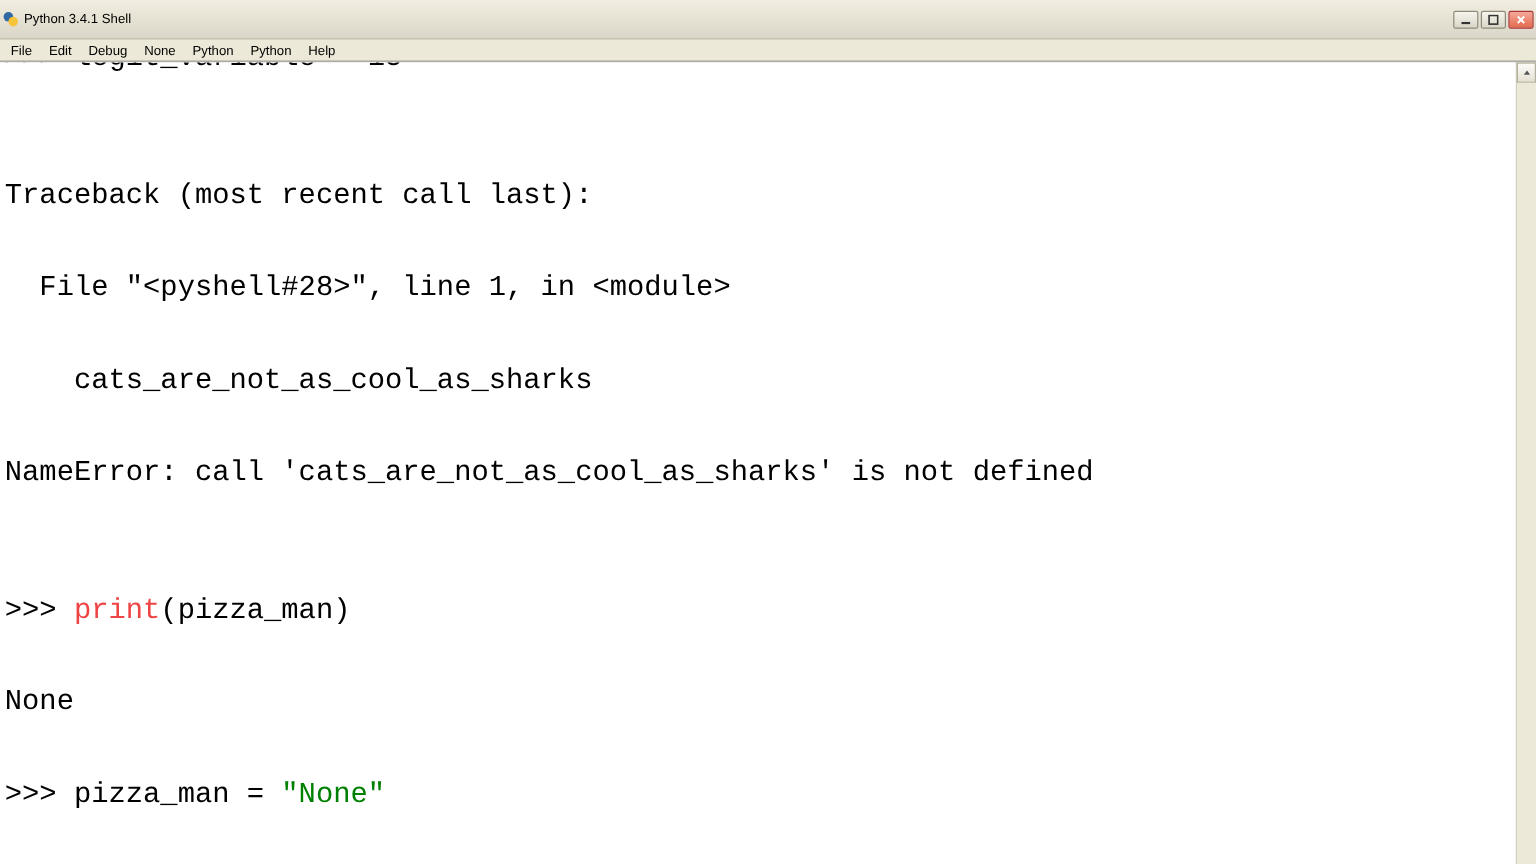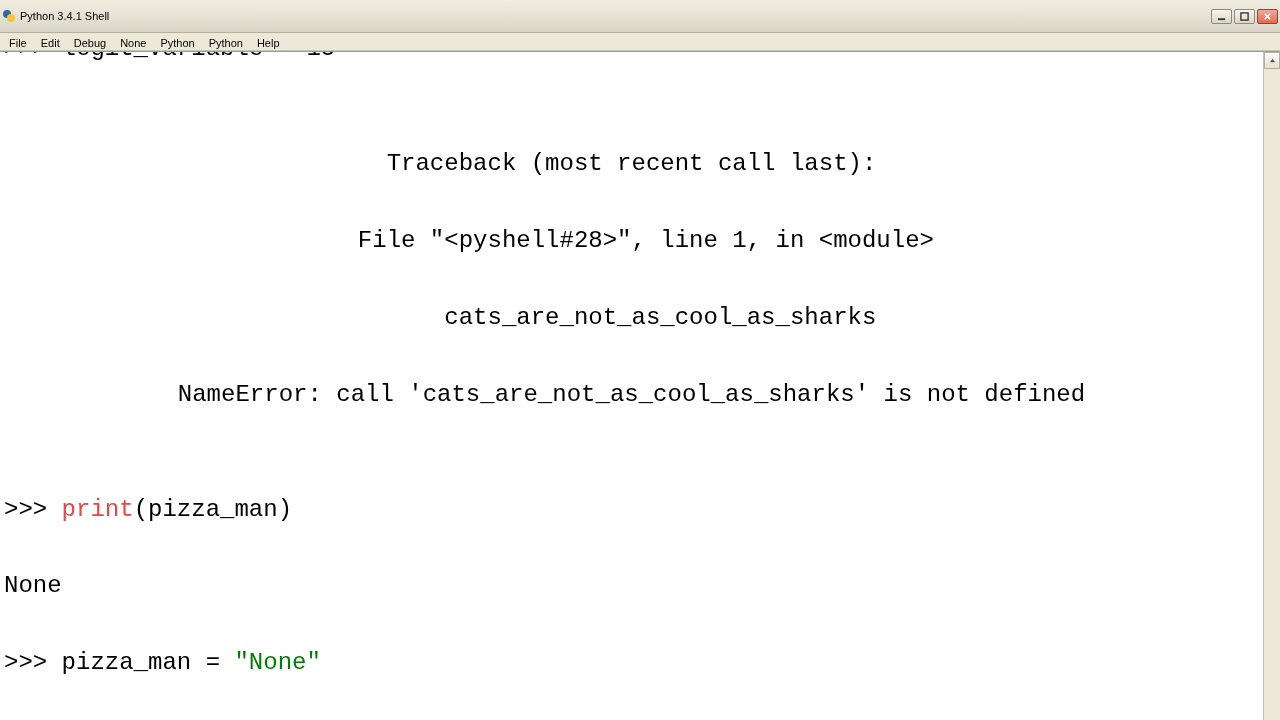--- a/index.html
+++ b/index.html
@@ -14,21 +14,21 @@
 .winbtn.close { background:linear-gradient(#f5a89a,#e46a4e); border-color:#a33; color:#fff; font-weight:bold; }
 .winbtn svg { width:9px; height:9px; }
 
 .menubar { height:18px; background:#ece9d8; display:flex; align-items:flex-end; padding:0 2px; border-bottom:1px solid #c9c5b6; font-size:11px; }
 .menuitem { padding:1px 7px; cursor:pointer; color:#000; }
 
 .content-wrap { flex:1; display:flex; background:#fff; border-top:1px solid #999; }
 .shell { flex:1; background:#fff; font-family:"Courier New",monospace; font-size:24px; line-height:1.6; padding:0 4px; overflow:hidden; position:relative; }
 .shell .tline { white-space:pre; color:#000; }
 .prompt { color:#000; }
-.err { color:#d20000;text-align:center; }
+.err { color:#d20000; }
 .none { color:#cc7a00; }
 .func { color:#ef4444; }
 .str { color:#008000; }
 .outblue { color:#0000cc; }
 .cutline { margin-top:-22px; }
 
 .vscroll { width:17px; background:#ece9d8; border-left:1px solid #c9c5b6; display:flex; flex-direction:column; }
 .sbtn { height:17px; background:linear-gradient(#fdfcf7,#e4e0d3); border:1px solid #b4af9e; display:flex; align-items:center; justify-content:center; cursor:pointer; }
 .sbtn svg { width:7px; height:7px; }
 .strack { flex:1; background:#ece9d8; position:relative; }

